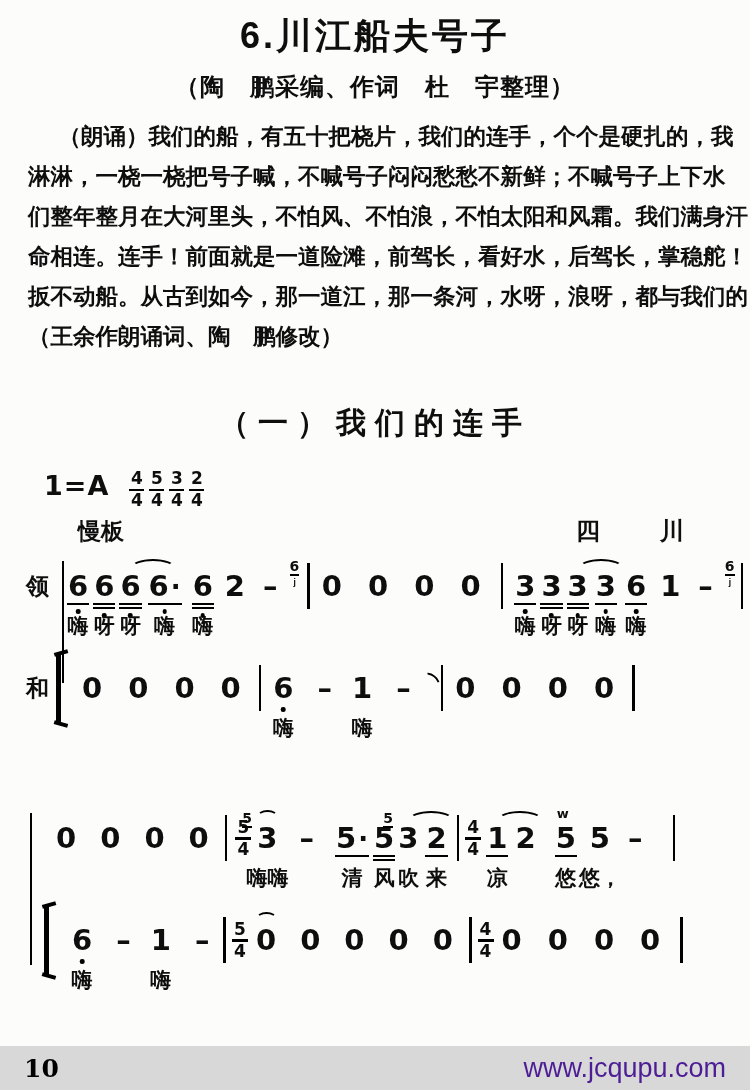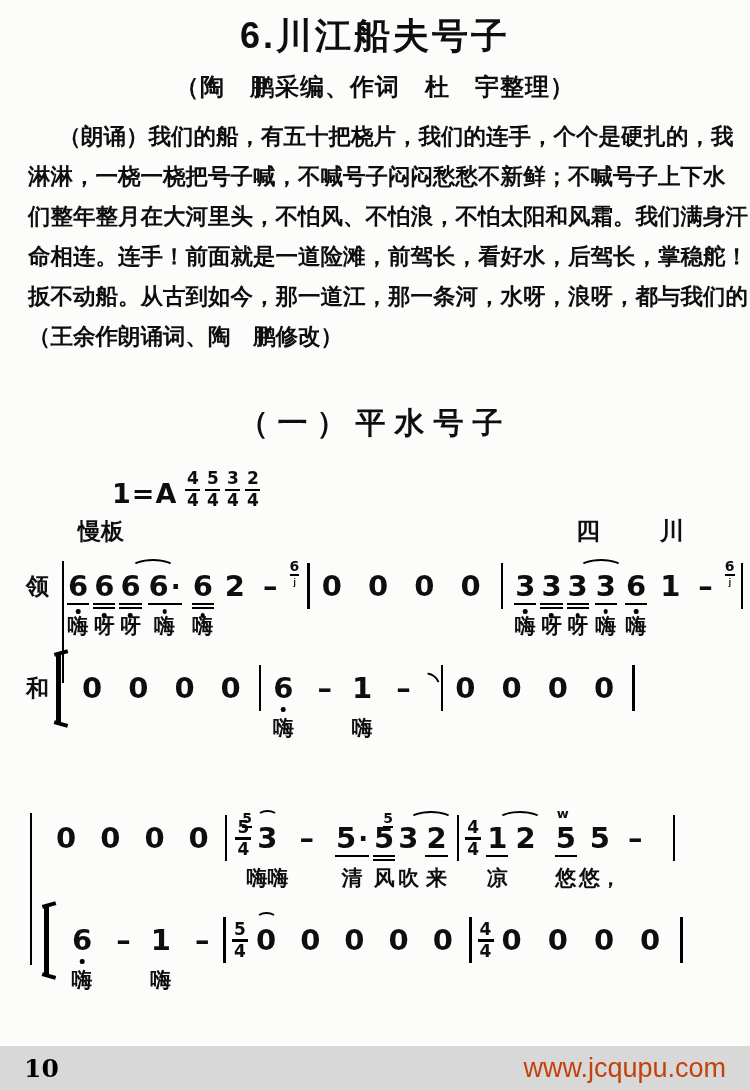--- a/index.html
+++ b/index.html
@@ -20,21 +20,21 @@
   .recitation{margin:14px 28px 0 28px;font-size:22.5px;line-height:40px;font-weight:600;}
   .recitation .rline{white-space:nowrap;}
   .recitation .rline:first-child{text-indent:1.35em;}
   .attribution{margin:0 28px;font-size:22.5px;line-height:40px;font-weight:600;}
   
   .section-title{
     margin:46px 0 0 0;text-align:center;
     font-size:30px;font-weight:800;letter-spacing:9px;
   }
   
-  .keyline{display:flex;align-items:flex-end;margin:26px 0 0 112px;gap:4px;}
+  .keyline{display:flex;align-items:flex-start;margin:26px 0 0 44px;gap:16px;}
   .keysig{font-size:27px;font-weight:800;font-family:"DejaVu Sans",sans-serif;letter-spacing:1px;margin-right:4px;}
   .frac{display:inline-flex;flex-direction:column;align-items:center;line-height:1;}
   .frac .fn,.frac .fd{font-size:17px;font-weight:800;font-family:"DejaVu Sans",sans-serif;}
   .frac .fbar{width:15px;height:2.4px;background:#000;margin:1.5px 0;}
   .temporow{display:flex;justify-content:space-between;margin:6px 48px 0 78px;align-items:baseline;}
   .tempo{font-size:23px;font-weight:800;}
   .region{font-size:24px;font-weight:700;letter-spacing:18px;text-align:center;}
   
   .systems{margin-top:12px;}
   .system{position:relative;}
@@ -83,40 +83,40 @@
     transform:rotate(38deg) translateY(-9px);}
   .bracket{position:relative;display:inline-block;width:9px;height:68px;
     border-left:5.5px solid #000;margin-left:-12px;}
   .bracket::before,.bracket::after{content:"";position:absolute;left:-7px;width:14px;height:3.5px;background:#000;}
   .bracket::before{top:-3px;transform:rotate(-16deg);}
   .bracket::after{bottom:-3px;transform:rotate(16deg);}
   
   .footer{position:absolute;left:0;right:0;bottom:0;height:44px;background:#d8d8d8;
     display:flex;align-items:center;justify-content:space-between;padding:0 24px;box-sizing:border-box;}
   .pageno{font-family:"DejaVu Serif",serif;font-size:25px;font-weight:700;color:#000;}
-  .watermark{font-size:27px;color:#c2410c;font-family:"Liberation Sans",sans-serif;}
+  .watermark{font-size:27px;color:#4c1d95;font-family:"Liberation Sans",sans-serif;}
 </style>
 </head>
 <body>
 
 <div class="page">
 
   <h1 class="title">6.川江船夫号子</h1>
   <div class="byline">（陶　鹏采编、作词　杜　宇整理）</div>
 
   <div class="recitation" id="recitation">
       <div class="rline">（朗诵）我们的船，有五十把桡片，我们的连手，个个是硬扎的，我</div>
       <div class="rline">淋淋，一桡一桡把号子喊，不喊号子闷闷愁愁不新鲜；不喊号子上下水</div>
       <div class="rline">们整年整月在大河里头，不怕风、不怕浪，不怕太阳和风霜。我们满身汗</div>
       <div class="rline">命相连。连手！前面就是一道险滩，前驾长，看好水，后驾长，掌稳舵！</div>
       <div class="rline">扳不动船。从古到如今，那一道江，那一条河，水呀，浪呀，都与我们的</div>
     </div>
   <div class="attribution">（王余作朗诵词、陶　鹏修改）</div>
 
-  <h2 class="section-title">（一）平水号子</h2>
+  <h2 class="section-title">（一）我们的连手</h2>
 
   <div class="keyline">
     <span class="keysig">1=A</span>
     <span id="meters" style="display: inline-flex; gap: 5px;">
         <span class="frac">
           <span class="fn">4</span>
           <span class="fbar"></span>
           <span class="fd">4</span>
         </span>
         <span class="frac">

